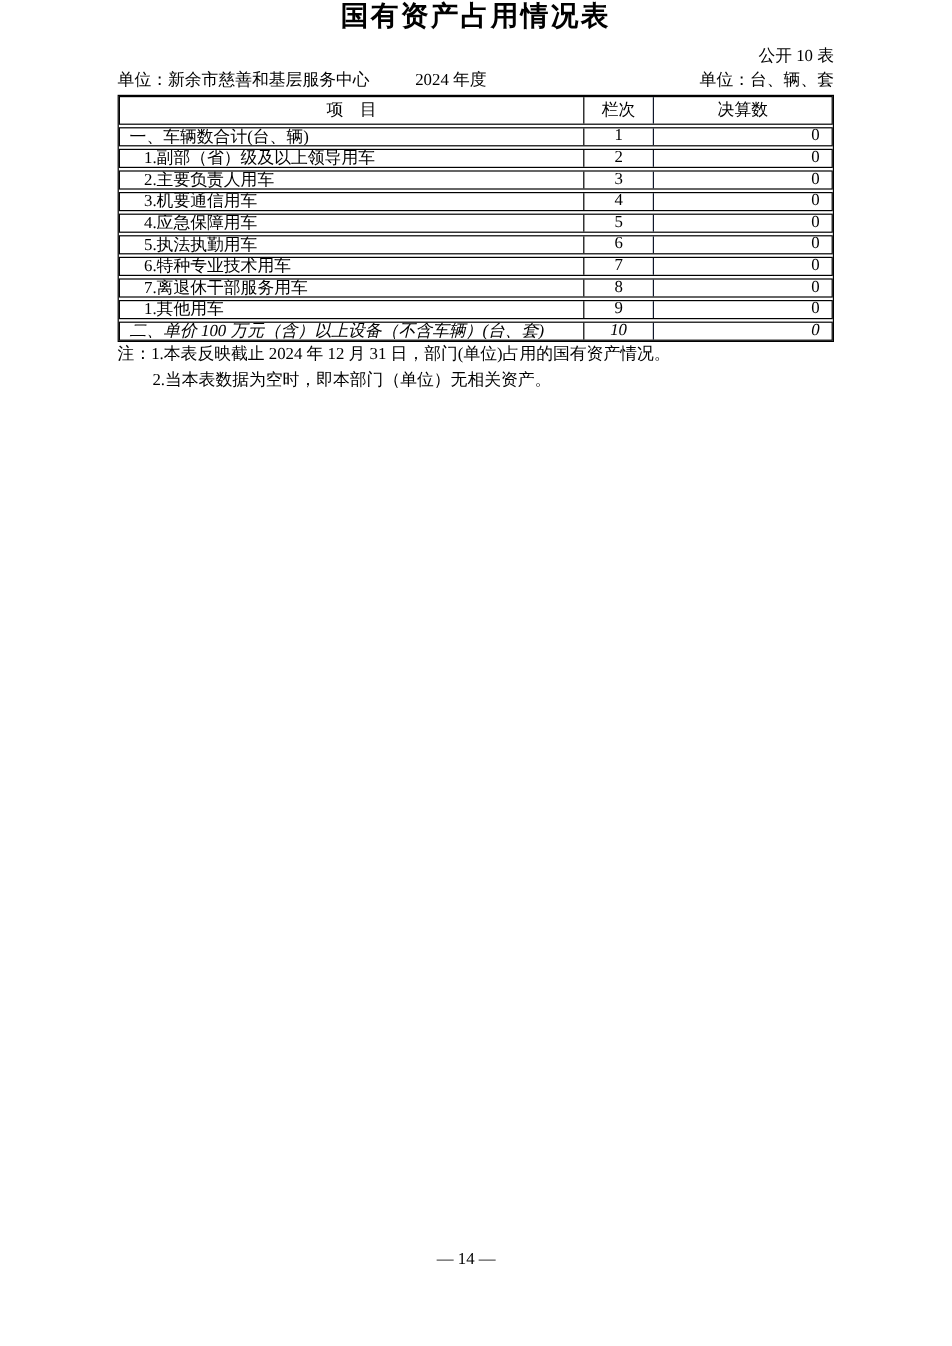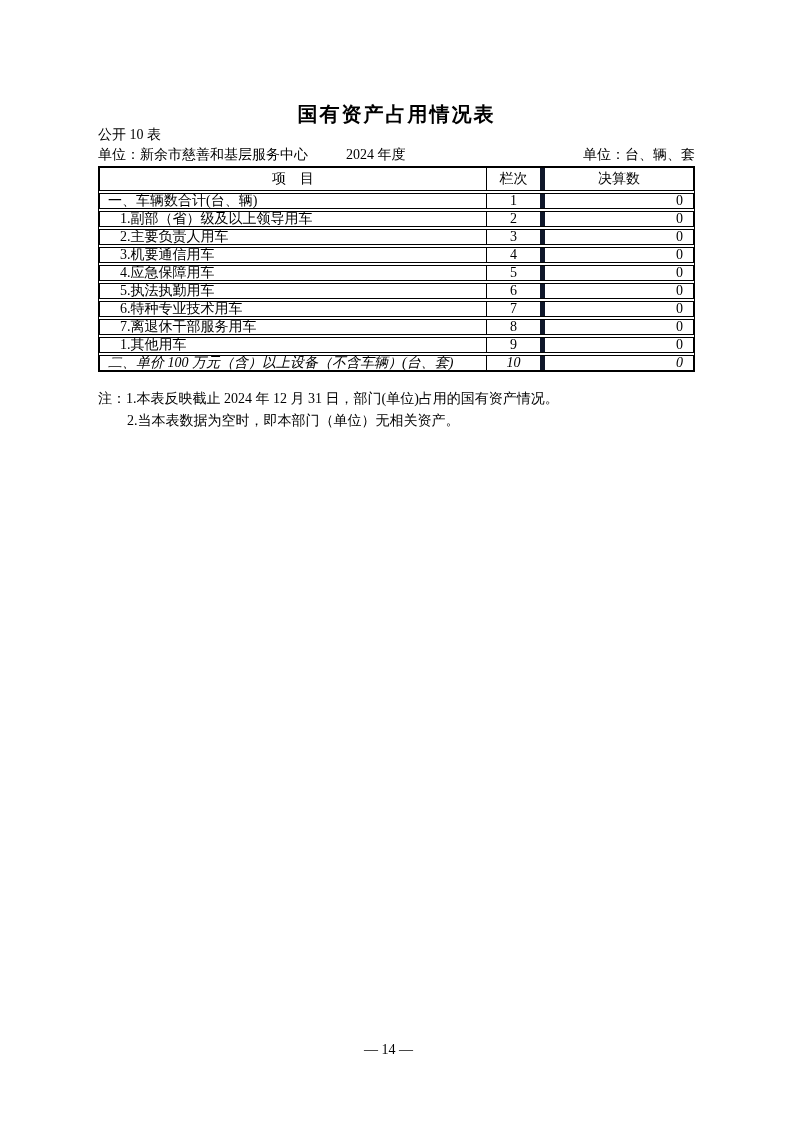--- a/index.html
+++ b/index.html
@@ -13,32 +13,32 @@
     overflow: hidden;
   }
   .content {
     position: absolute;
     left: 98px;
     top: 0;
     width: 597px;
   }
   .title {
     margin: 0;
-    padding-top: 101px;
     text-align: center;
-    font-size: 20px;
+    font-size: 23px;
     line-height: 26px;
     font-weight: bold;
     letter-spacing: 2px;
     font-family: "Liberation Sans", "DejaVu Sans", sans-serif;
   }
   .form-label {
-    text-align: left;
+    text-align: right;
     font-size: 14px;
     line-height: 16px;
+    margin-top: 14px;
   }
   .meta-row {
     display: flex;
     justify-content: space-between;
     align-items: center;
     font-size: 14px;
     line-height: 17px;
     margin-top: 3px;
     margin-bottom: 3px;
   }
@@ -68,34 +68,33 @@
   }
   .c-item {
     flex: 1;
     padding-left: 8px;
     border-right: 1px solid #000;
   }
   .trow.sub .c-item { padding-left: 20px; }
   .c-col {
     width: 58px;
     justify-content: center;
-    border-right: 5px solid #0f172a;
+    border-right: 1px solid #0f172a;
   }
   .c-val {
     width: 148px;
     justify-content: flex-end;
     padding-right: 10px;
   }
   .trow.head .c-item { justify-content: center; padding-left: 0; }
   .trow.head .c-val { justify-content: center; padding-right: 0; }
 
   .notes {
     font-size: 14px;
     line-height: 22px;
-    margin-top: 16px;
   }
   .note-indent { padding-left: 29px; }
 
   .page-number {
     position: absolute;
     left: 0;
     right: 16px;
     top: 1042px;
     text-align: center;
     font-size: 14px;

